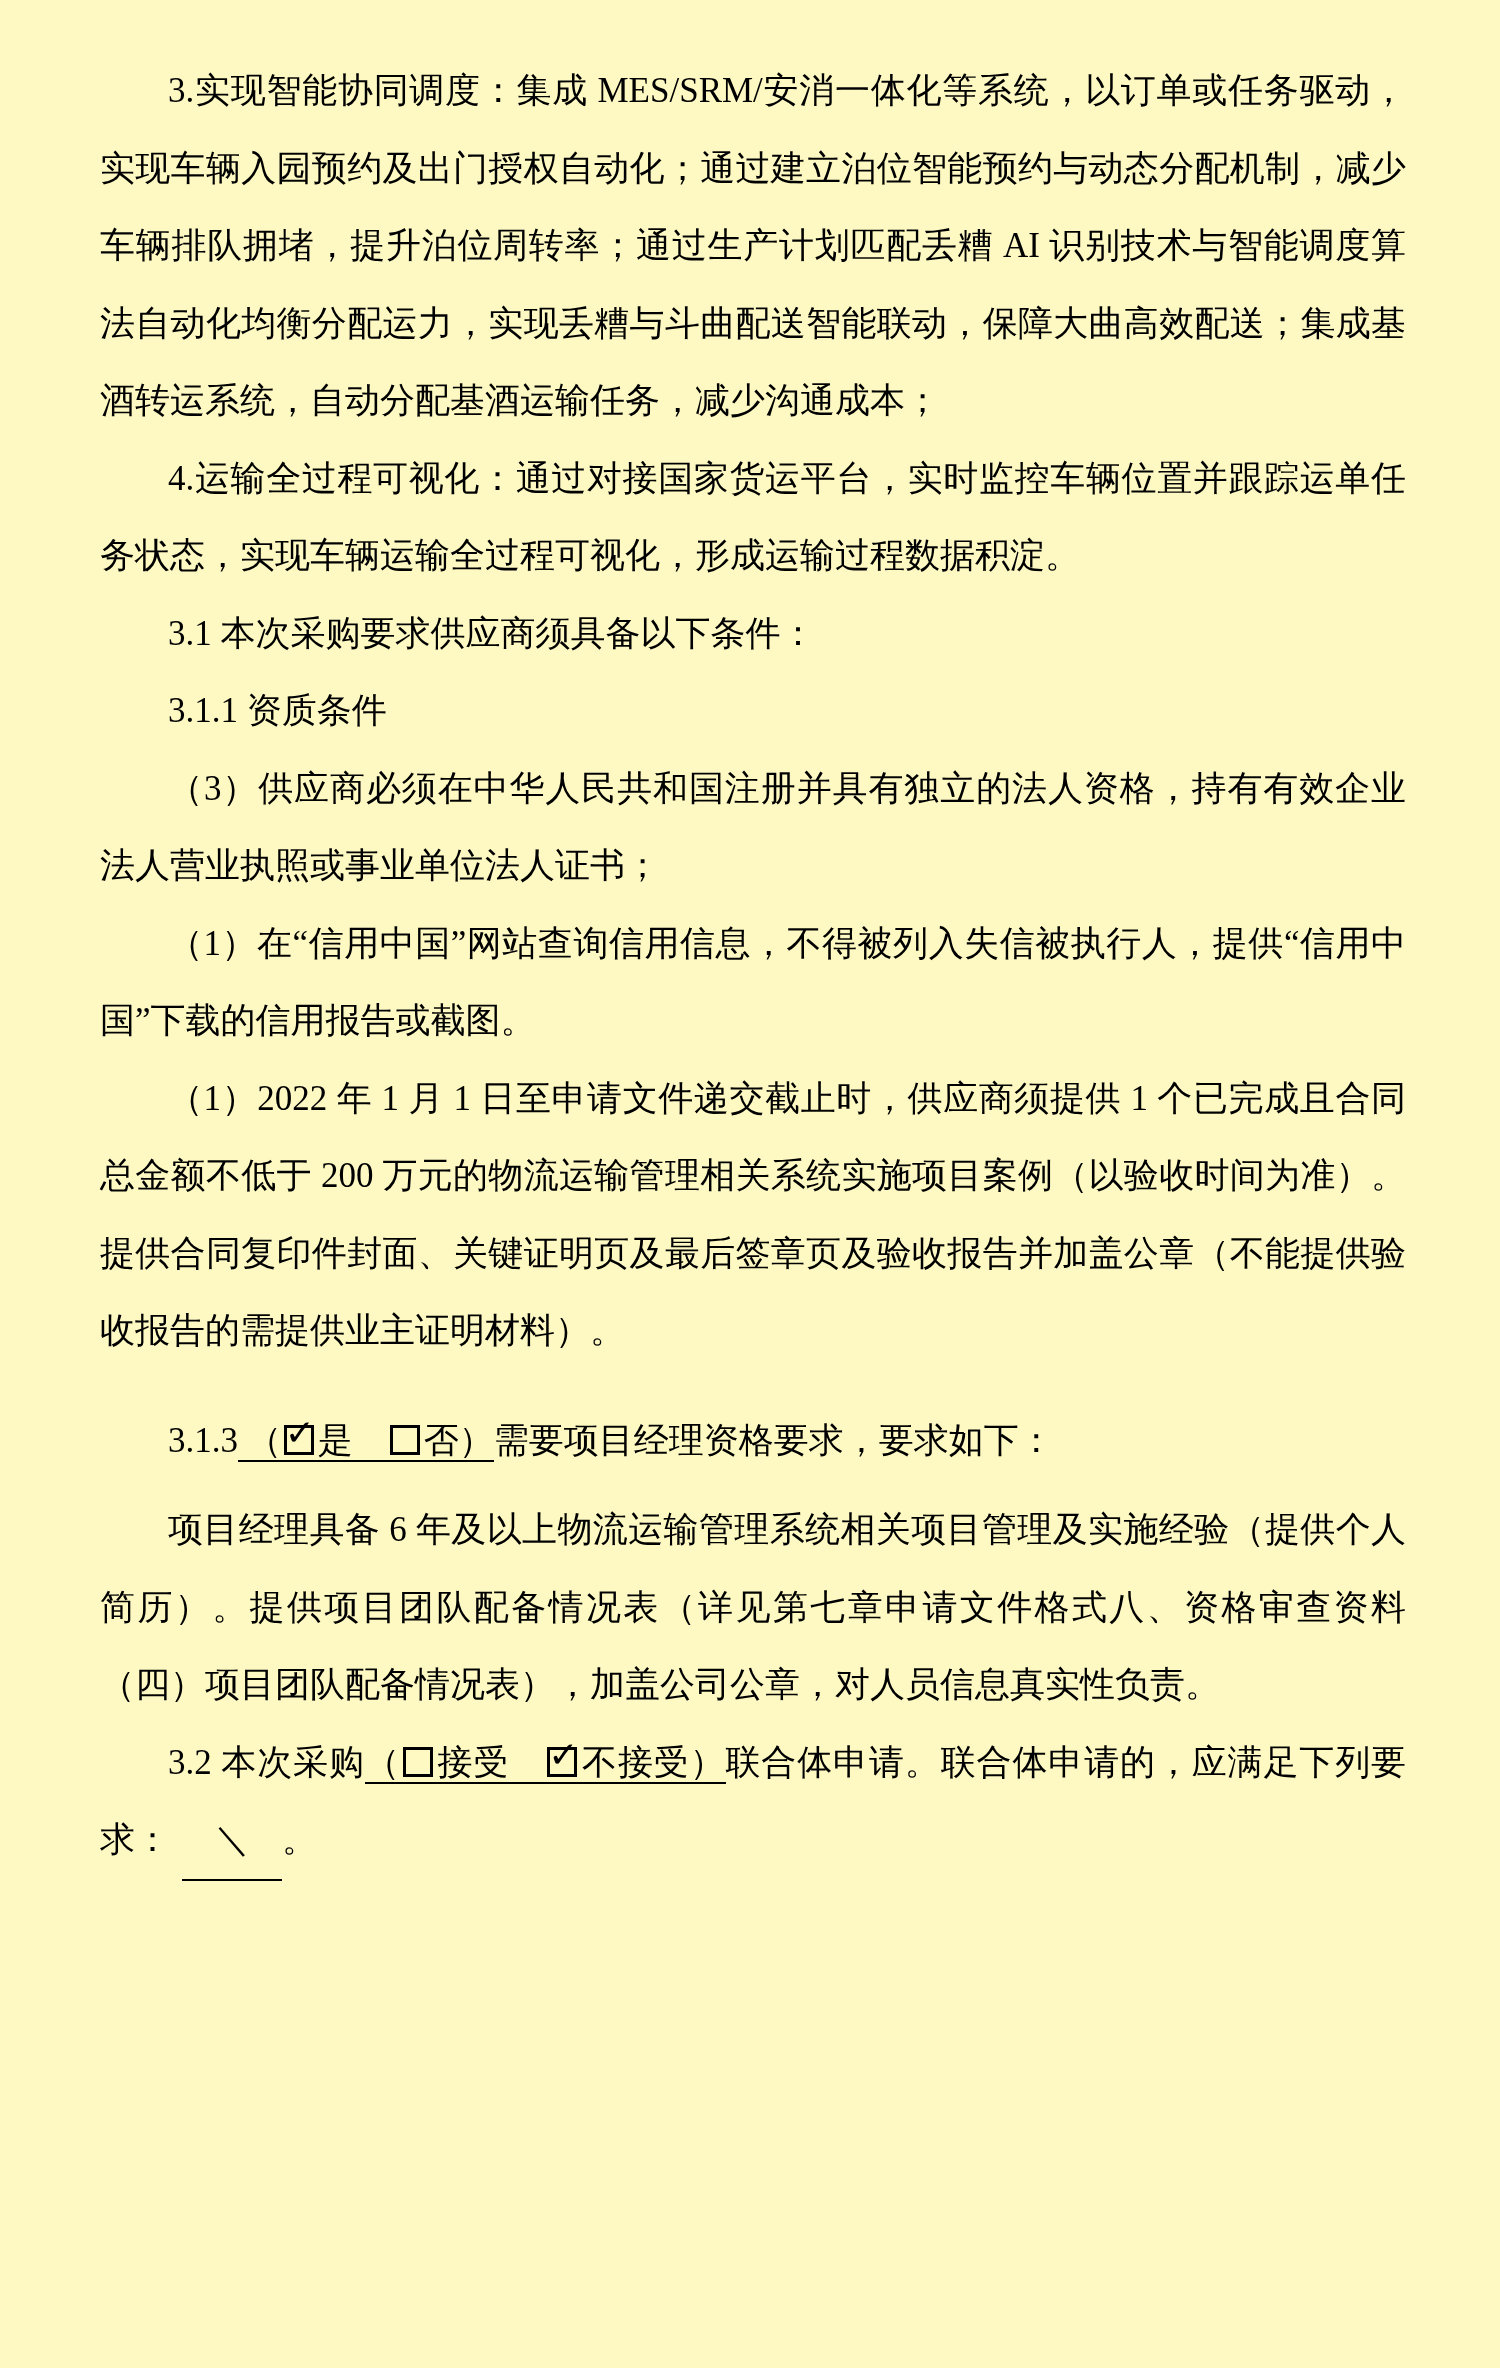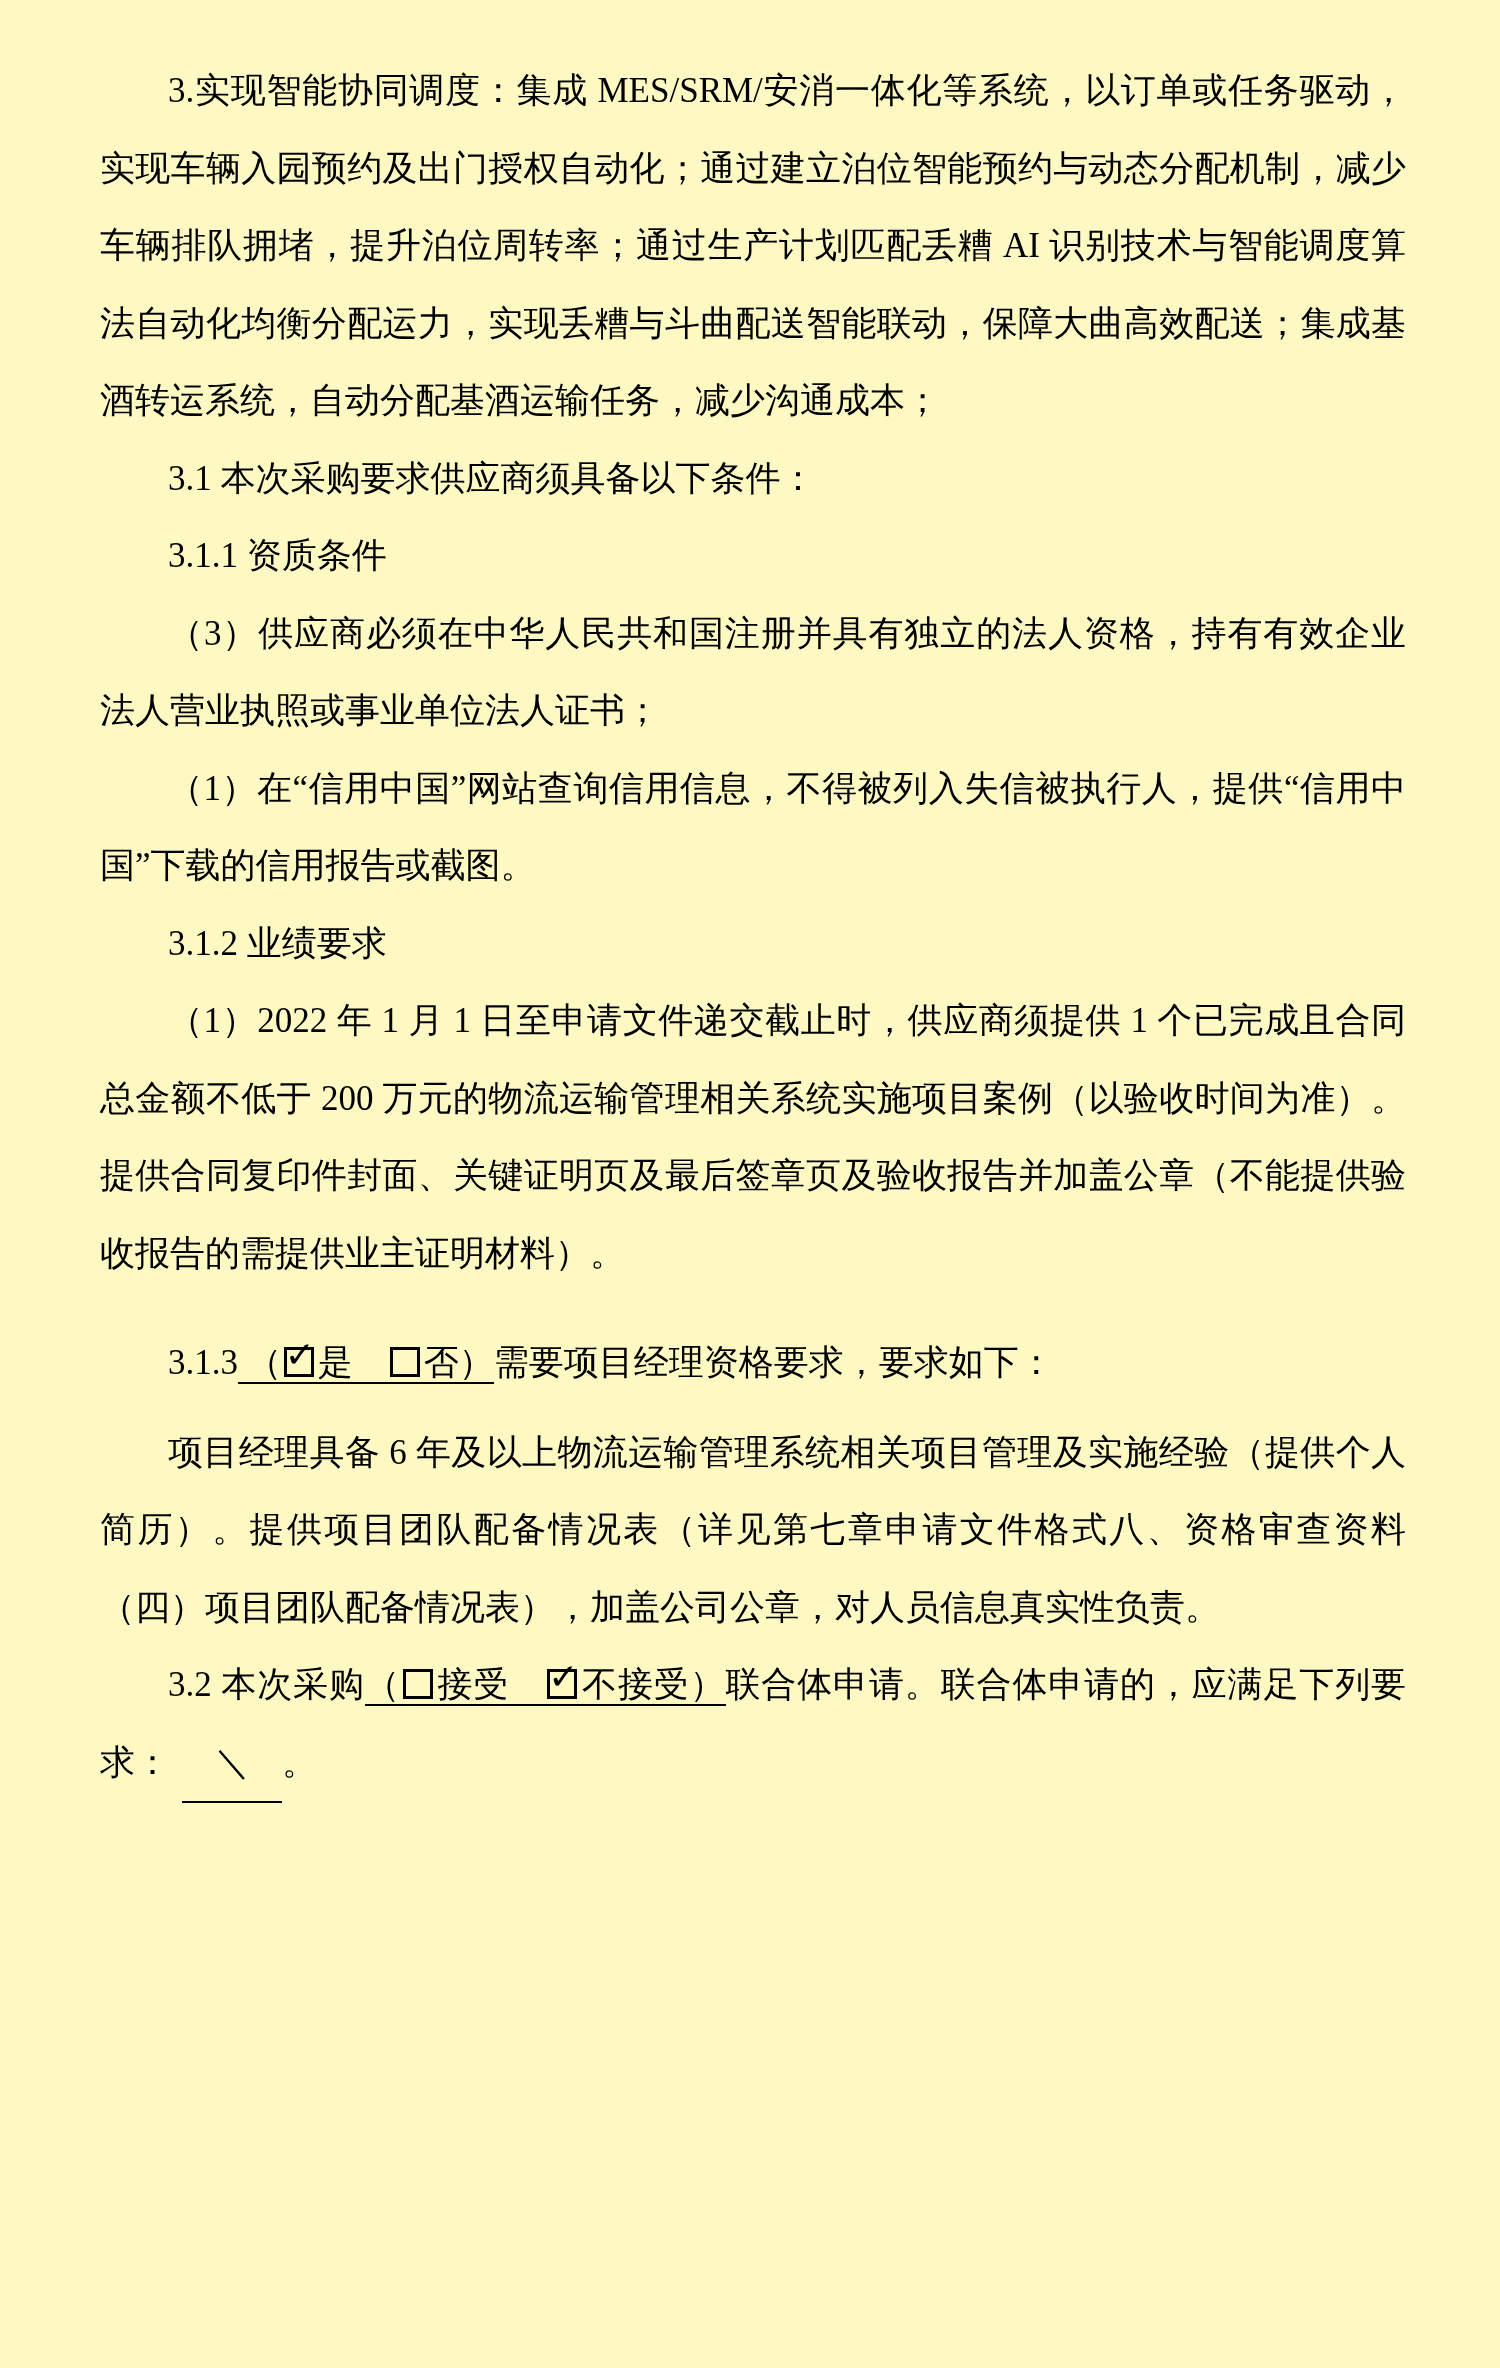--- a/index.html
+++ b/index.html
@@ -60,23 +60,23 @@
     border-bottom: 2.5px solid #000;
     margin-left: 12px;
   }
 </style>
 </head>
 <body>
 
 <div class="page">
   <main>
       <p class="para indent"><span>3.实现智能协同调度：集成 MES/SRM/安消一体化等系统，以订单或任务驱动，实现车辆入园预约及出门授权自动化；通过建立泊位智能预约与动态分配机制，减少车辆排队拥堵，提升泊位周转率；通过生产计划匹配丢糟 AI 识别技术与智能调度算法自动化均衡分配运力，实现丢糟与斗曲配送智能联动，保障大曲高效配送；集成基酒转运系统，自动分配基酒运输任务，减少沟通成本；</span></p>
+      <p class="para indent"><span>4.运输全过程可视化：通过对接国家货运平台，实时监控车辆位置并跟踪运单任务状态，实现车辆运输全过程可视化，形成运输过程数据积淀。</span></p>
       <p class="para indent"><span>3.1 本次采购要求供应商须具备以下条件：</span></p>
       <p class="para indent"><span>3.1.1 资质条件</span></p>
       <p class="para indent"><span>（3）供应商必须在中华人民共和国注册并具有独立的法人资格，持有有效企业法人营业执照或事业单位法人证书；</span></p>
       <p class="para indent"><span>（1）在“信用中国”网站查询信用信息，不得被列入失信被执行人，提供“信用中国”下载的信用报告或截图。</span></p>
-      <p class="para indent"><span>3.1.2 业绩要求</span></p>
       <p class="para indent"><span>（1）2022 年 1 月 1 日至申请文件递交截止时，供应商须提供 1 个已完成且合同总金额不低于 200 万元的物流运输管理相关系统实施项目案例（以验收时间为准）。提供合同复印件封面、关键证明页及最后签章页及验收报告并加盖公章（不能提供验收报告的需提供业主证明材料）。</span></p>
       <p class="para indent sp313"><span>3.1.3</span><span class="u"><span>&nbsp;（</span><span class="cb checked"><span class="mark">✓</span></span><span>是　</span><span class="cb"></span><span>否）</span></span><span>需要项目经理资格要求，要求如下：</span></p>
       <p class="para indent"><span>项目经理具备 6 年及以上物流运输管理系统相关项目管理及实施经验（提供个人简历）。提供项目团队配备情况表（详见第七章申请文件格式八、资格审查资料（四）项目团队配备情况表），加盖公司公章，对人员信息真实性负责。</span></p>
       <p class="para indent"><span>3.2 本次采购</span><span class="u"><span>（</span><span class="cb"></span><span>接受　</span><span class="cb checked"><span class="mark">✓</span></span><span>不接受）</span></span><span>联合体申请。联合体申请的，应满足下列要求：</span><span class="blank">＼</span><span>。</span></p>
     </main>
 </div>
 
 </body></html>

